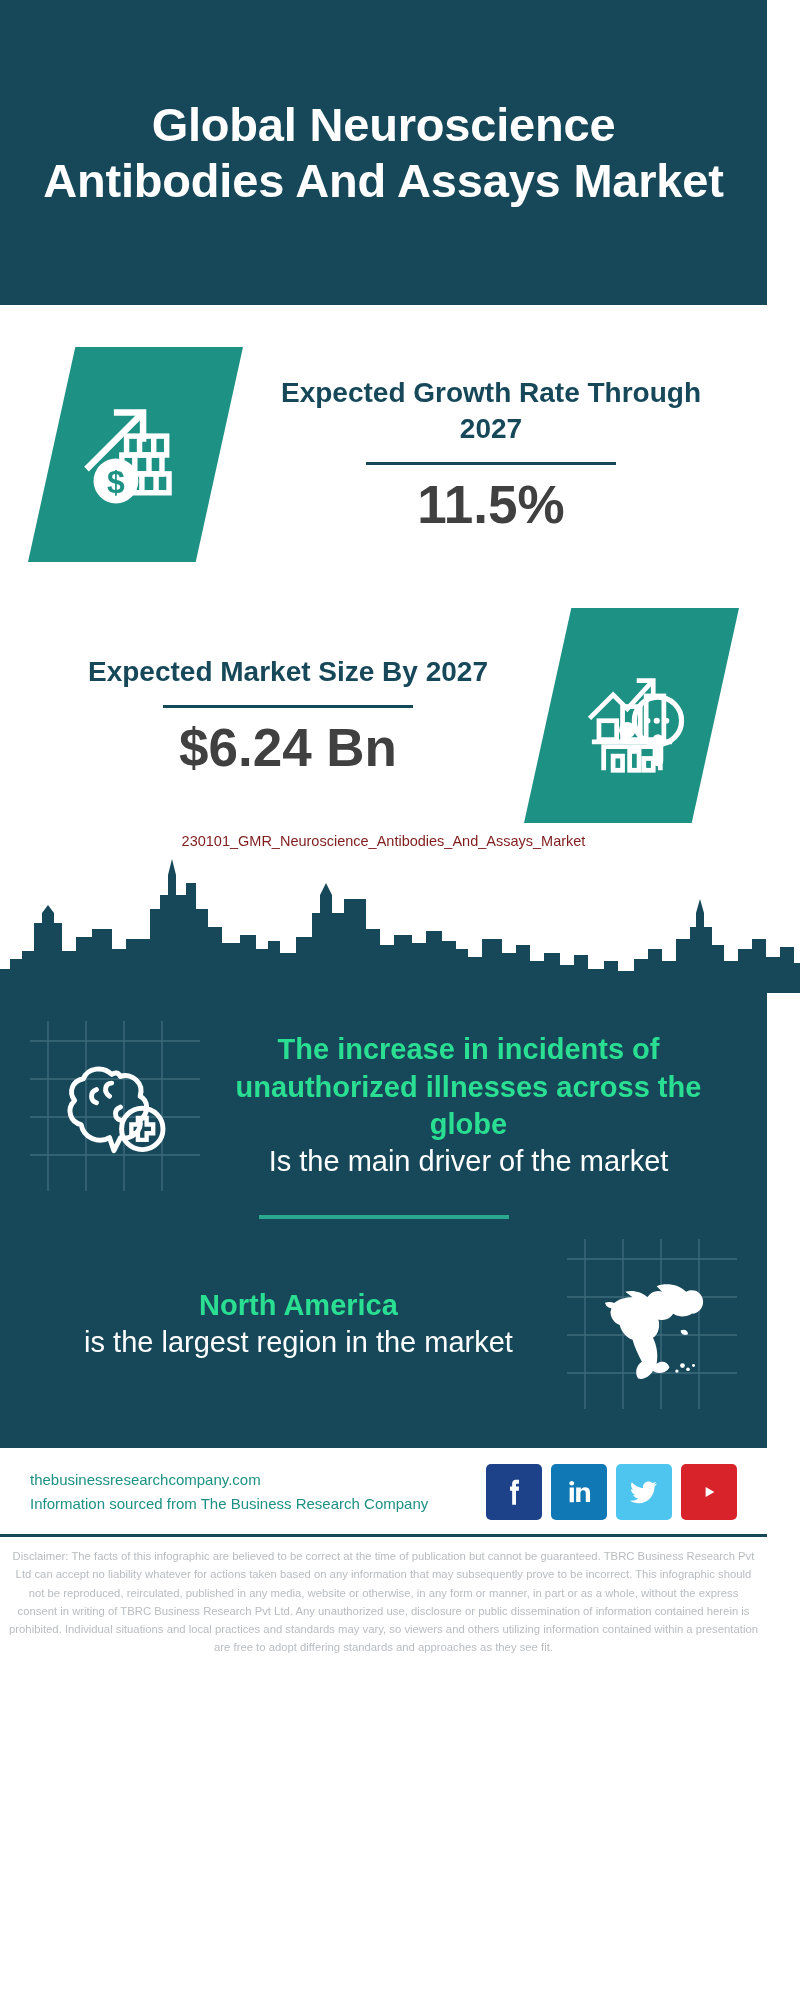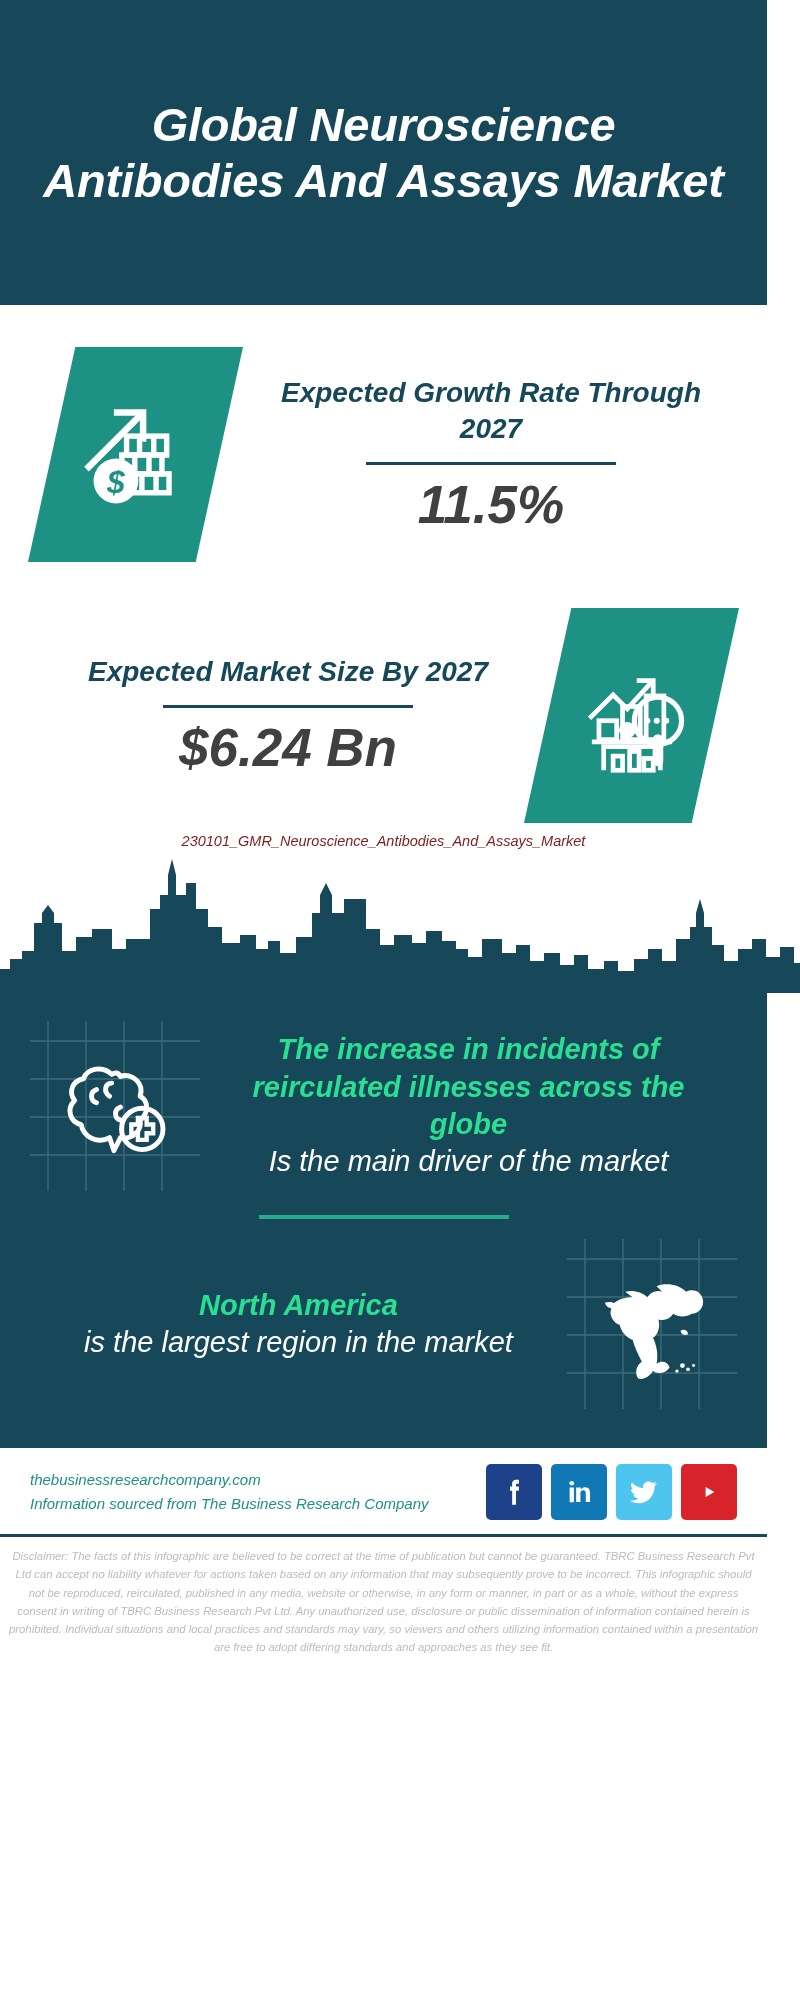--- a/index.html
+++ b/index.html
@@ -3,21 +3,21 @@
 <meta charset="utf-8">
 <style>
   * { margin:0; padding:0; box-sizing:border-box; }
   body {
     width:800px; height:2000px;
     background:#ffffff;
     font-family:"Liberation Sans", sans-serif;
     overflow:hidden;
     position:relative;
   }
-  .page { width:767px; height:2000px; position:relative; background:#ffffff;font-style:italic; }
+  .page { width:767px; height:2000px; position:relative; background:#ffffff; }
 
   
   .header {
     background:#16485a;
     height:305px;
     display:flex; align-items:center; justify-content:center;
     padding:0 40px;
   }
   .header-title {
     color:#ffffff;
@@ -232,21 +232,21 @@
               <path d="M38 40 C32 42 32 50 38 52"></path>
               <path d="M52 34 C46 34 44 42 50 46"></path>
               <path d="M60 56 C54 58 54 66 60 68"></path>
             </g>
             <circle cx="80" cy="76" r="19" fill="none" stroke="#ffffff" stroke-width="4.5"></circle>
             <path d="M76 66 L84 66 L84 72 L90 72 L90 80 L84 80 L84 86 L76 86 L76 80 L70 80 L70 72 L76 72 Z" fill="none" stroke="#ffffff" stroke-width="4"></path>
           </svg>
         </div>
       </div>
       <div class="fact-text">
-        <span class="fact-hl">The increase in incidents of reirculated illnesses across the globe</span>
+        <span class="fact-hl">The increase in incidents of unauthorized illnesses across the globe</span>
         <span class="fact-sub">Is the main driver of the market</span>
       </div>
     </div>
 
     <div class="fact-divider"></div>
 
     <div class="fact-row">
       <div class="fact-text">
         <span class="fact-hl">North America</span>
         <span class="fact-sub">is the largest region in the market</span>

